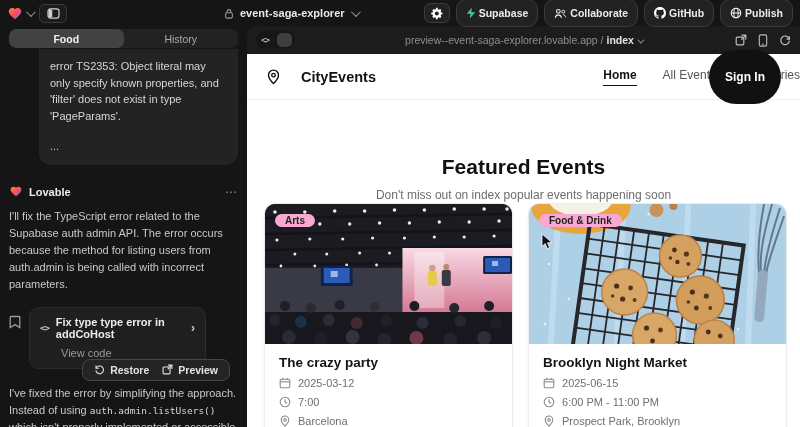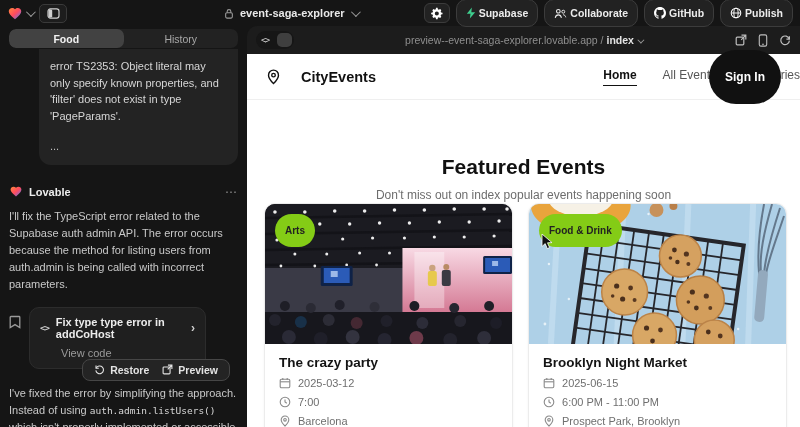--- a/index.html
+++ b/index.html
@@ -85,22 +85,22 @@
   .hero { text-align:center; margin-top:55px; }
   .hero h2 { font-size:21px; font-weight:700; color:#111; }
   .hero p { margin-top:9px; font-size:12px; color:#6d6d6d; }
 
   .cards { position:absolute; left:17px; right:13px; top:149px; display:grid;
     grid-template-columns:1fr 1.04fr; gap:15px; }
   .card { border:1px solid #ececec; border-radius:11px; overflow:hidden; background:#fff;
     box-shadow:0 1px 3px rgba(0,0,0,.05); cursor:pointer; }
   .card-img { height:140px; position:relative; overflow:hidden; }
   .card-img svg { display:block; width:100%; height:100%; }
-  .badge { position:absolute; top:10px; left:10px; background:#84cc16; border-radius:999px;
-    padding:11px 10px; font-size:10px; font-weight:700; color:#222; }
+  .badge { position:absolute; top:10px; left:10px; background:#f9a8d4; border-radius:999px;
+    padding:1px 10px; font-size:10px; font-weight:700; color:#222; }
   .card-body { padding:11px 14px; }
   .card-title { font-size:13.5px; font-weight:700; color:#141414; }
   .meta { display:flex; align-items:center; gap:7px; margin-top:7px; font-size:11px; color:#6f6f6f; }
 
   .cursor { position:absolute; left:294px; top:180px; z-index:50; pointer-events:none; }
 </style>
 </head>
 <body>
 
 <div class="topbar">

